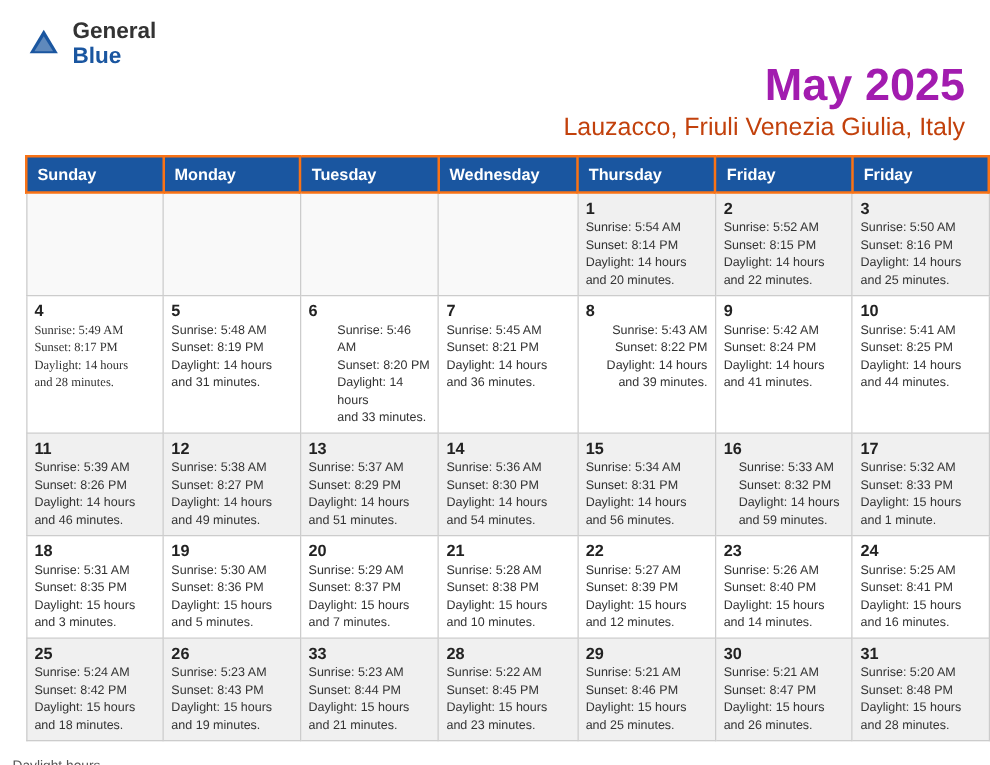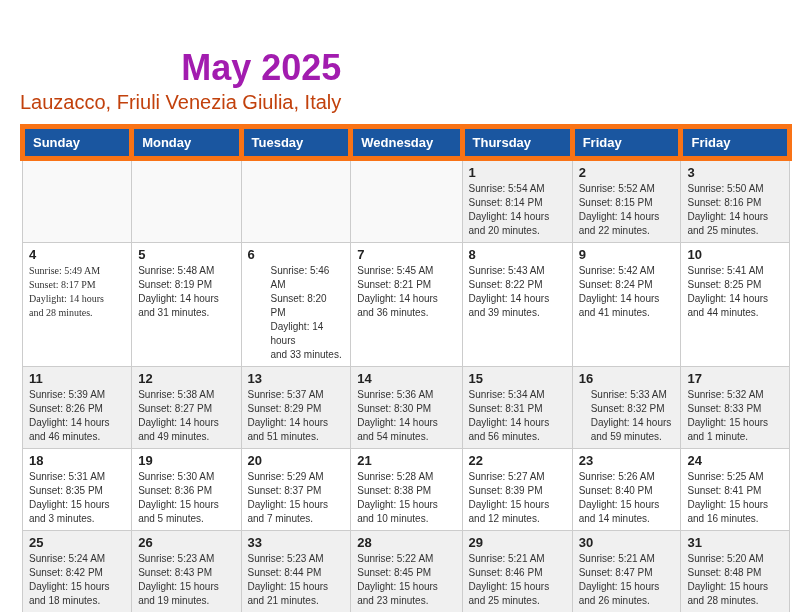--- a/index.html
+++ b/index.html
@@ -18,21 +18,21 @@
     .calendar { width: 100%; border-collapse: collapse; margin: 0 10px; }
     .calendar-wrapper { padding: 0 10px 10px 10px; }
     
     .calendar th {
       background-color: #1a56a0;
       color: white;
       text-align: left;
       padding: 6px 8px;
       font-size: 13px;
       font-weight: bold;
-      border: 5px solid #f97316;
+      border: 2px solid #f97316;
     }
     
     .calendar td {
       border: 1px solid #ccc;
       vertical-align: top;
       padding: 4px 6px;
       width: 113px;
       min-height: 80px;
       font-size: 10px;
       color: #333;
@@ -46,20 +46,30 @@
     .day-info { font-size: 10px; line-height: 1.4; color: #333; }
     
     .footer { padding: 4px 10px 6px 10px; font-size: 11px; color: #555; }
     
     .logo-wrapper { display: flex; align-items: center; gap: 4px; }
   </style>
 </head>
 <body>
 
 <div class="header">
+  <div class="logo-wrapper">
+    <svg class="logo-icon" viewBox="0 0 40 40">
+      <polygon points="20,5 35,30 5,30" fill="#1a56a0"></polygon>
+      <polygon points="20,12 30,28 10,28" fill="#fff" opacity="0.3"></polygon>
+    </svg>
+    <div class="logo-text">
+      <div class="logo-general">General</div>
+      <div class="logo-blue">Blue</div>
+    </div>
+  </div>
   <div class="title-section">
     <div class="month-title">May 2025</div>
     <div class="location">Lauzacco, Friuli Venezia Giulia, Italy</div>
   </div>
 </div>
 
 <div class="calendar-wrapper">
   <table class="calendar">
     <thead>
       <tr>
@@ -124,21 +134,21 @@
           </td>
           <td>
             <div class="day-num">7</div>
             <div class="day-info" style="white-space: pre-line;">Sunrise: 5:45 AM
 Sunset: 8:21 PM
 Daylight: 14 hours
 and 36 minutes.</div>
           </td>
           <td>
             <div class="day-num">8</div>
-            <div class="day-info" style="white-space: pre-line;">Sunrise: 5:43 AM
+            <div class="day-info" style="white-space: pre-line; text-align: right;">Sunrise: 5:43 AM
 Sunset: 8:22 PM
 Daylight: 14 hours
 and 39 minutes.</div>
           </td>
           <td>
             <div class="day-num">9</div>
             <div class="day-info" style="white-space: pre-line;">Sunrise: 5:42 AM
 Sunset: 8:24 PM
 Daylight: 14 hours
 and 41 minutes.</div>

